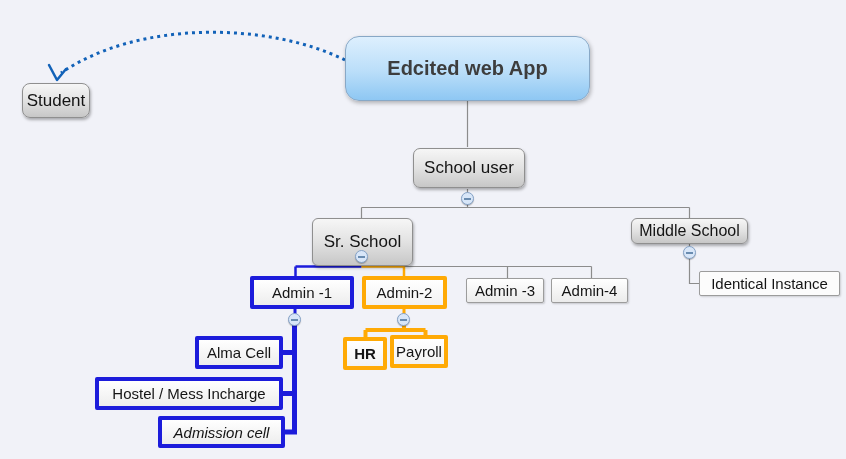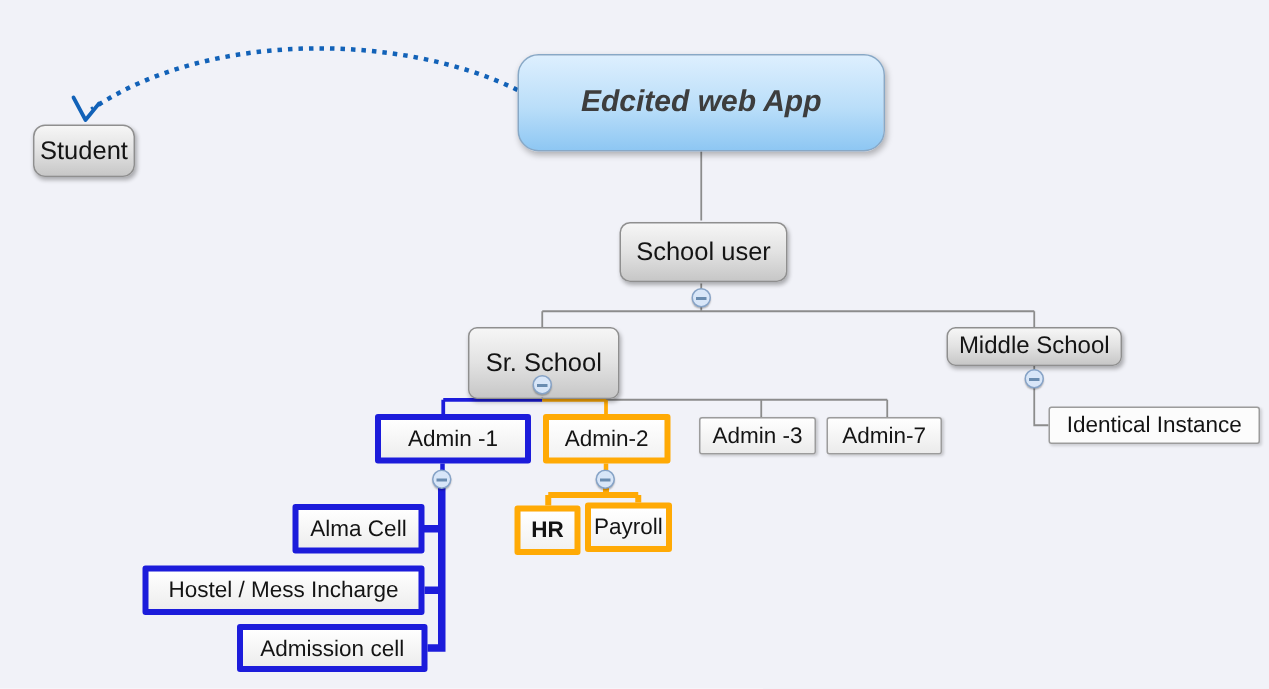--- a/index.html
+++ b/index.html
@@ -76,45 +76,45 @@
       <path d="M404,309 V318" stroke-width="3"></path>
       <path d="M404,324 V330 M365.5,330 H425.5 M365.5,330 V337 M425.5,330 V335" stroke-width="4"></path>
     </g>
 
     <g>
       <path d="M345,60 C268,22 138,20 61,73" stroke="#1262b8" stroke-width="3" stroke-dasharray="3 4" fill="none"></path>
       <path d="M49,65 L57,80 L66,69" stroke="#1262b8" stroke-width="2.5" fill="none" stroke-linecap="round" stroke-linejoin="round"></path>
     </g>
   </svg>
 
-  <div class="node node-root" style="left:345px;top:36px;width:245px;height:65px;font-style:italic;">Edcited web App</div>
+  <div class="node node-root" style="left:345px;top:36px;width:245px;height:65px;">Edcited web App</div>
 
   <div class="node node-gray fs17" style="left:22px;top:83px;width:68px;height:35px;text-align:right;">Student</div>
 
   <div class="node node-gray fs17" style="left:413px;top:148px;width:112px;height:40px;border-radius:7px;">School user</div>
 
   <div class="node node-gray fs17" style="left:312px;top:218px;width:101px;height:48px;border-radius:6px;">Sr. School</div>
 
   <div class="node node-gray fs16" style="left:631px;top:218px;width:117px;height:26px;border-radius:6px;">Middle School</div>
 
   <div class="node node-blue fs15" style="left:250px;top:276px;width:104px;height:33px;">Admin -1</div>
 
   <div class="node node-orange fs15" style="left:362px;top:276px;width:85px;height:33px;">Admin-2</div>
 
   <div class="node node-plain fs15" style="left:466px;top:278px;width:78px;height:25px;">Admin -3</div>
 
-  <div class="node node-plain fs15" style="left:551px;top:278px;width:77px;height:25px;">Admin-7</div>
+  <div class="node node-plain fs15" style="left:551px;top:278px;width:77px;height:25px;">Admin-4</div>
 
   <div class="node node-white fs15" style="left:699px;top:271px;width:141px;height:25px;">Identical Instance</div>
 
   <div class="node node-blue fs15" style="left:195px;top:336px;width:88px;height:33px;">Alma Cell</div>
 
   <div class="node node-blue fs15" style="left:95px;top:377px;width:188px;height:33px;">Hostel / Mess Incharge</div>
 
-  <div class="node node-blue fs15" style="left:158px;top:416px;width:127px;height:32px;">Admission cell</div>
+  <div class="node node-blue fs15" style="left:158px;top:416px;width:127px;height:32px;font-style:italic;">Admission cell</div>
 
   <div class="node node-orange fs15" style="left:343px;top:337px;width:44px;height:33px;font-weight:bold;">HR</div>
 
   <div class="node node-orange fs15" style="left:390px;top:335px;width:58px;height:33px;">Payroll</div>
 
   <div class="collapse" style="left:461px;top:192px;">
     <div class="minus-bar"></div>
   </div>
   <div class="collapse" style="left:355px;top:250px;">
     <div class="minus-bar"></div>

